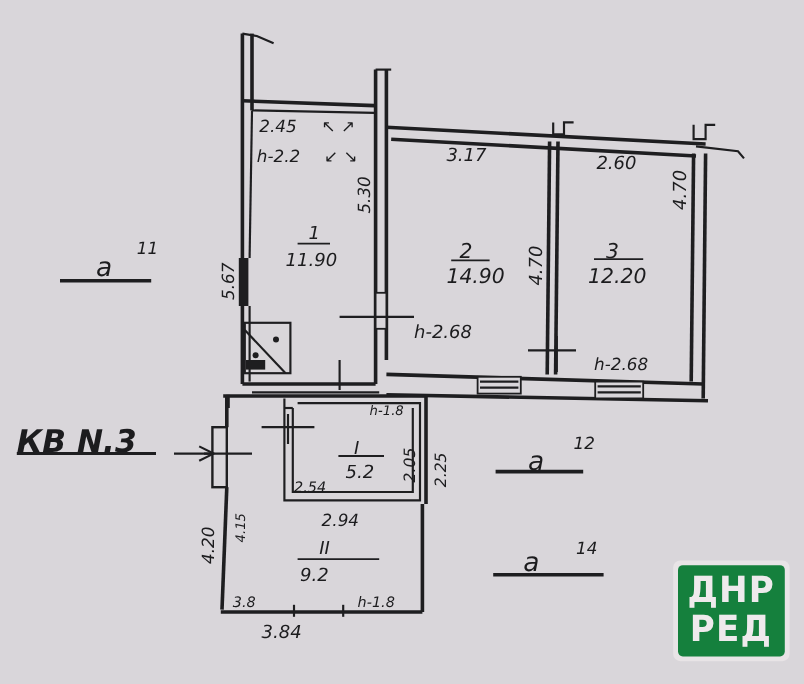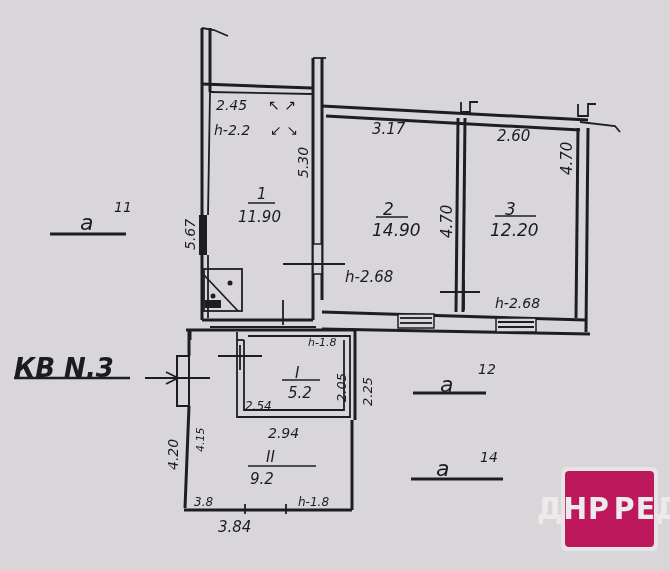--- a/index.html
+++ b/index.html
@@ -20,23 +20,23 @@
   .logo {
     position: absolute; left: 561px; top: 467px;
     width: 97px; height: 84px;
     background: #e8e4e6;
     border-radius: 6px;
     box-sizing: border-box;
     padding: 4px;
   }
   .logo-inner {
     width: 100%; height: 100%;
-    background: #be185d;
+    background: #15803d;
     border-radius: 4px;
-    display: flex; flex-direction: row;
+    display: flex; flex-direction: column;
     align-items: center; justify-content: center;
   }
   .logo-line {
     font-family: "DejaVu Sans", sans-serif;
     font-weight: bold;
     color: #eeeaec;
     font-size: 30px;
     line-height: 32px;
     letter-spacing: 1px;
     transform: scaleX(0.95);

